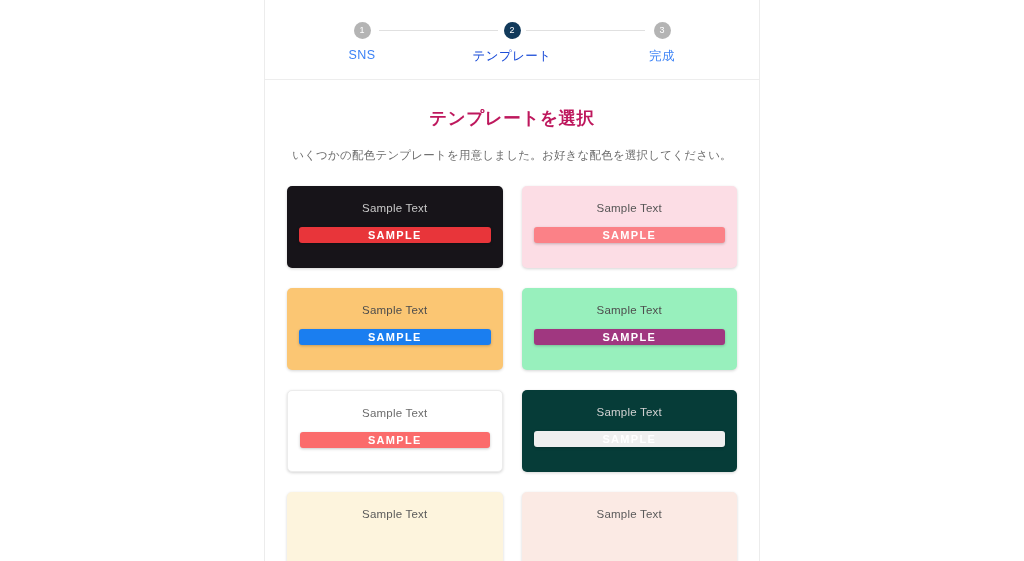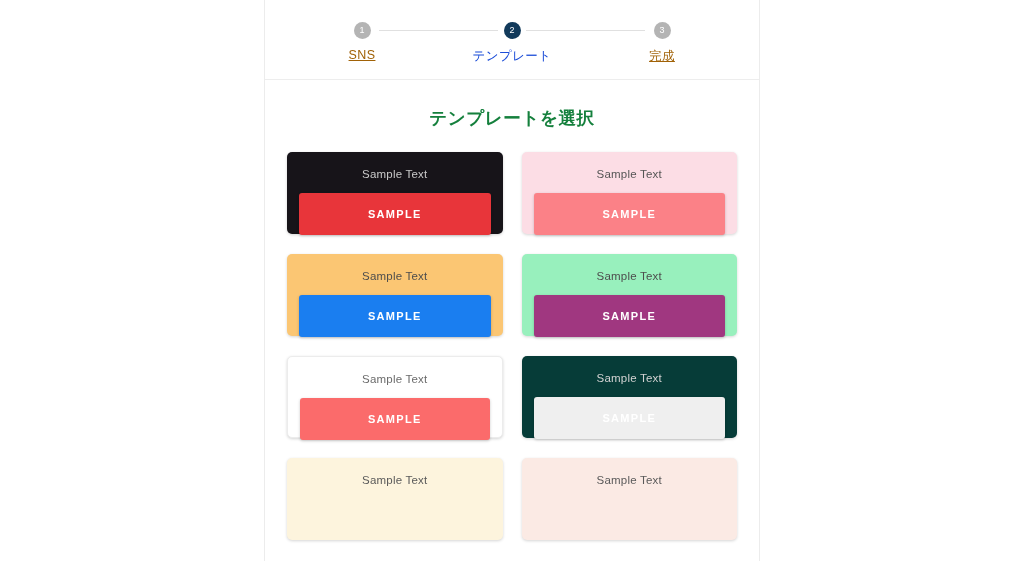--- a/index.html
+++ b/index.html
@@ -54,39 +54,39 @@
     line-height:1;
   }
   .step.inactive .step-circle { background:#b4b4b4; }
   .step.active   .step-circle { background:#123a5b; }
   .step-label {
     margin-top:9px;
     font-size:12.5px;
     letter-spacing:.4px;
     white-space:nowrap;
   }
-  .step.inactive .step-label { color:#a16207;text-decoration:underline; }
+  .step.inactive .step-label { color:#3b82f6; }
   .step.active   .step-label { color:#1d4ed8; font-weight:400; }
   .connector {
     position:absolute;
     top:8px;
     height:1px;
     background:#e0e0e0;
     z-index:1;
   }
   .connector.c1 { left:114px;  right:calc(50% + 14px); }
   .connector.c2 { left:calc(50% + 14px); right:114px; }
 
   
   .content { padding:26px 22px 0 22px; }
   .title {
     text-align:center;
     font-size:17.5px;
     font-weight:bold;
-    color:#15803d;
+    color:#be185d;
     letter-spacing:.6px;
   }
   .desc {
     text-align:center;
     font-size:11.5px;
     color:#6d6d6d;
     margin-top:16px;
     letter-spacing:.2px;
     line-height:1.6;
   }
@@ -113,21 +113,21 @@
     text-align:center;
     font-size:11.5px;
     letter-spacing:.2px;
     margin-bottom:13px;
   }
   .card-btn {
     display:block;
     width:100%;
     border:none;
     border-radius:3px;
-    padding:15px 0;
+    padding:2px 0;
     font-size:11px;
     font-weight:bold;
     letter-spacing:1.3px;
     color:#ffffff;
     font-family:"Liberation Sans", sans-serif;
     box-shadow:0 1px 3px rgba(0,0,0,.22);
     cursor:pointer;
   }
 </style>
 </head>
@@ -153,20 +153,21 @@
 
         <div class="step inactive">
           <div class="step-circle">3</div>
           <div class="step-label">完成</div>
         </div>
       </div>
     </div>
 
     <div class="content">
       <div class="title">テンプレートを選択</div>
+      <div class="desc">いくつかの配色テンプレートを用意しました。お好きな配色を選択してください。</div>
 
       <div class="grid" id="template-grid">
           <div class="card" style="background: rgb(23, 20, 25);">
             <div class="card-text" style="color: rgb(201, 201, 201);">Sample Text</div>
             <button class="card-btn" style="background: rgb(232, 53, 58);">SAMPLE</button>
           </div>
           <div class="card" style="background: rgb(252, 221, 229);">
             <div class="card-text" style="color: rgb(85, 85, 85);">Sample Text</div>
             <button class="card-btn" style="background: rgb(251, 129, 135);">SAMPLE</button>
           </div>

